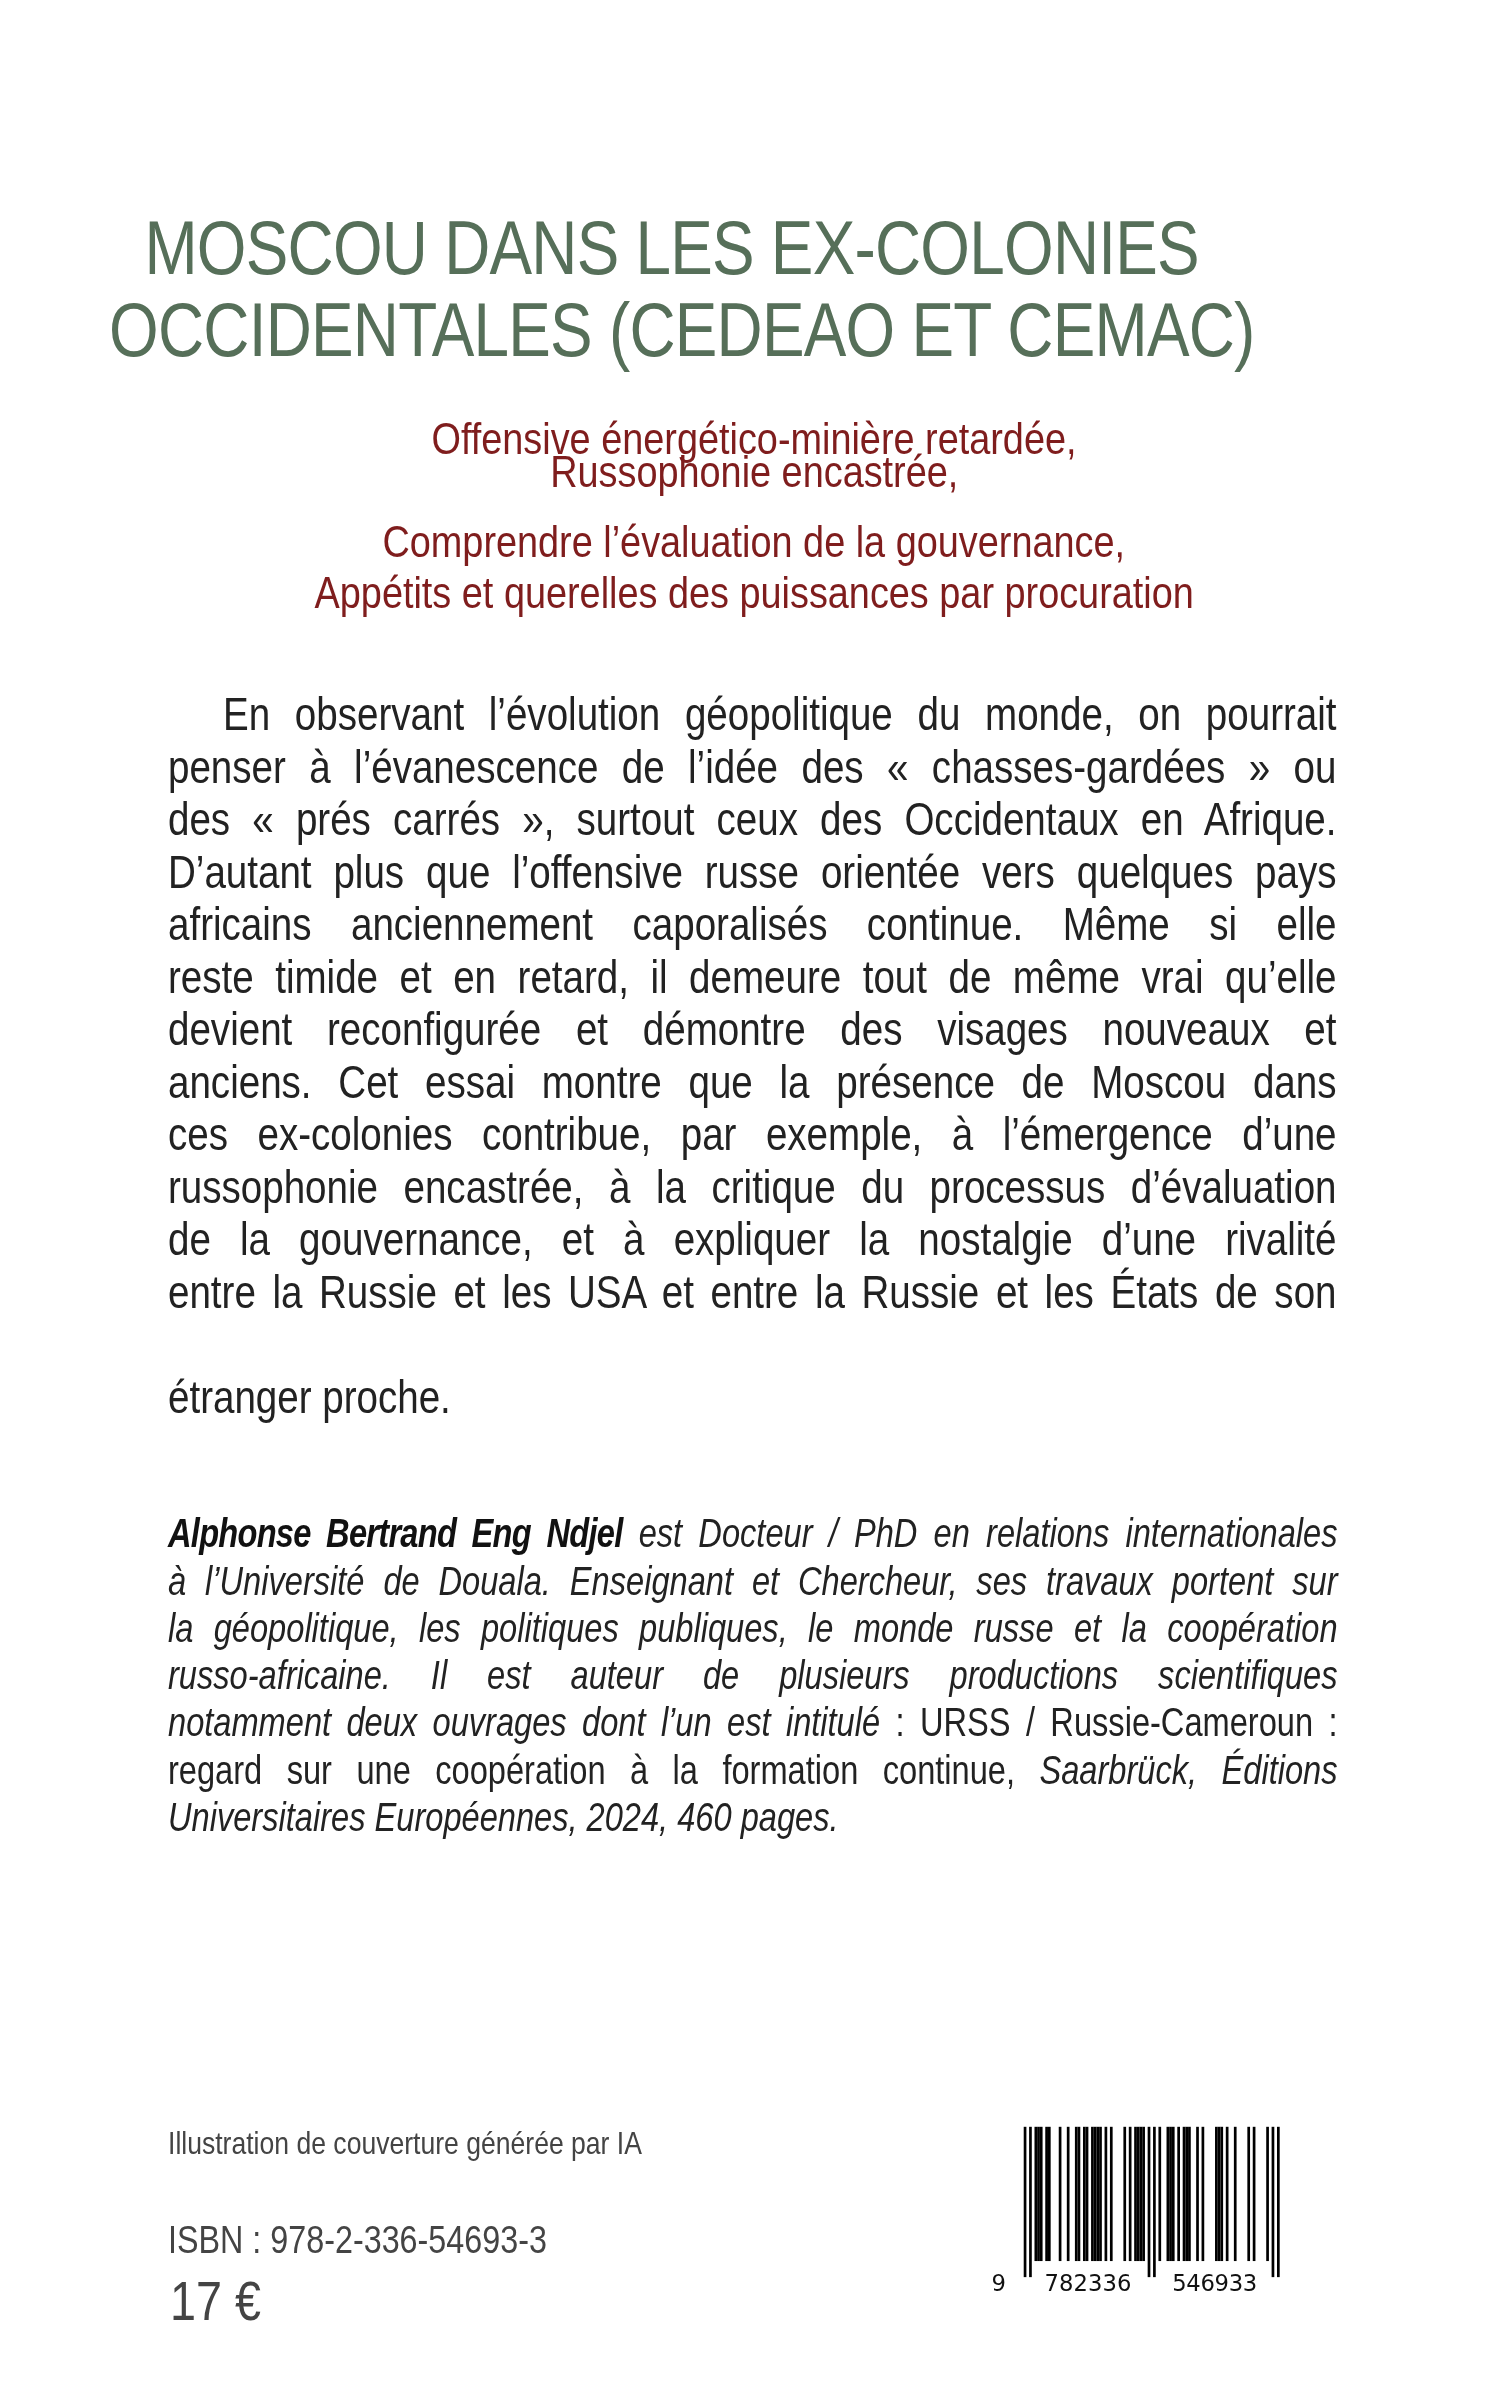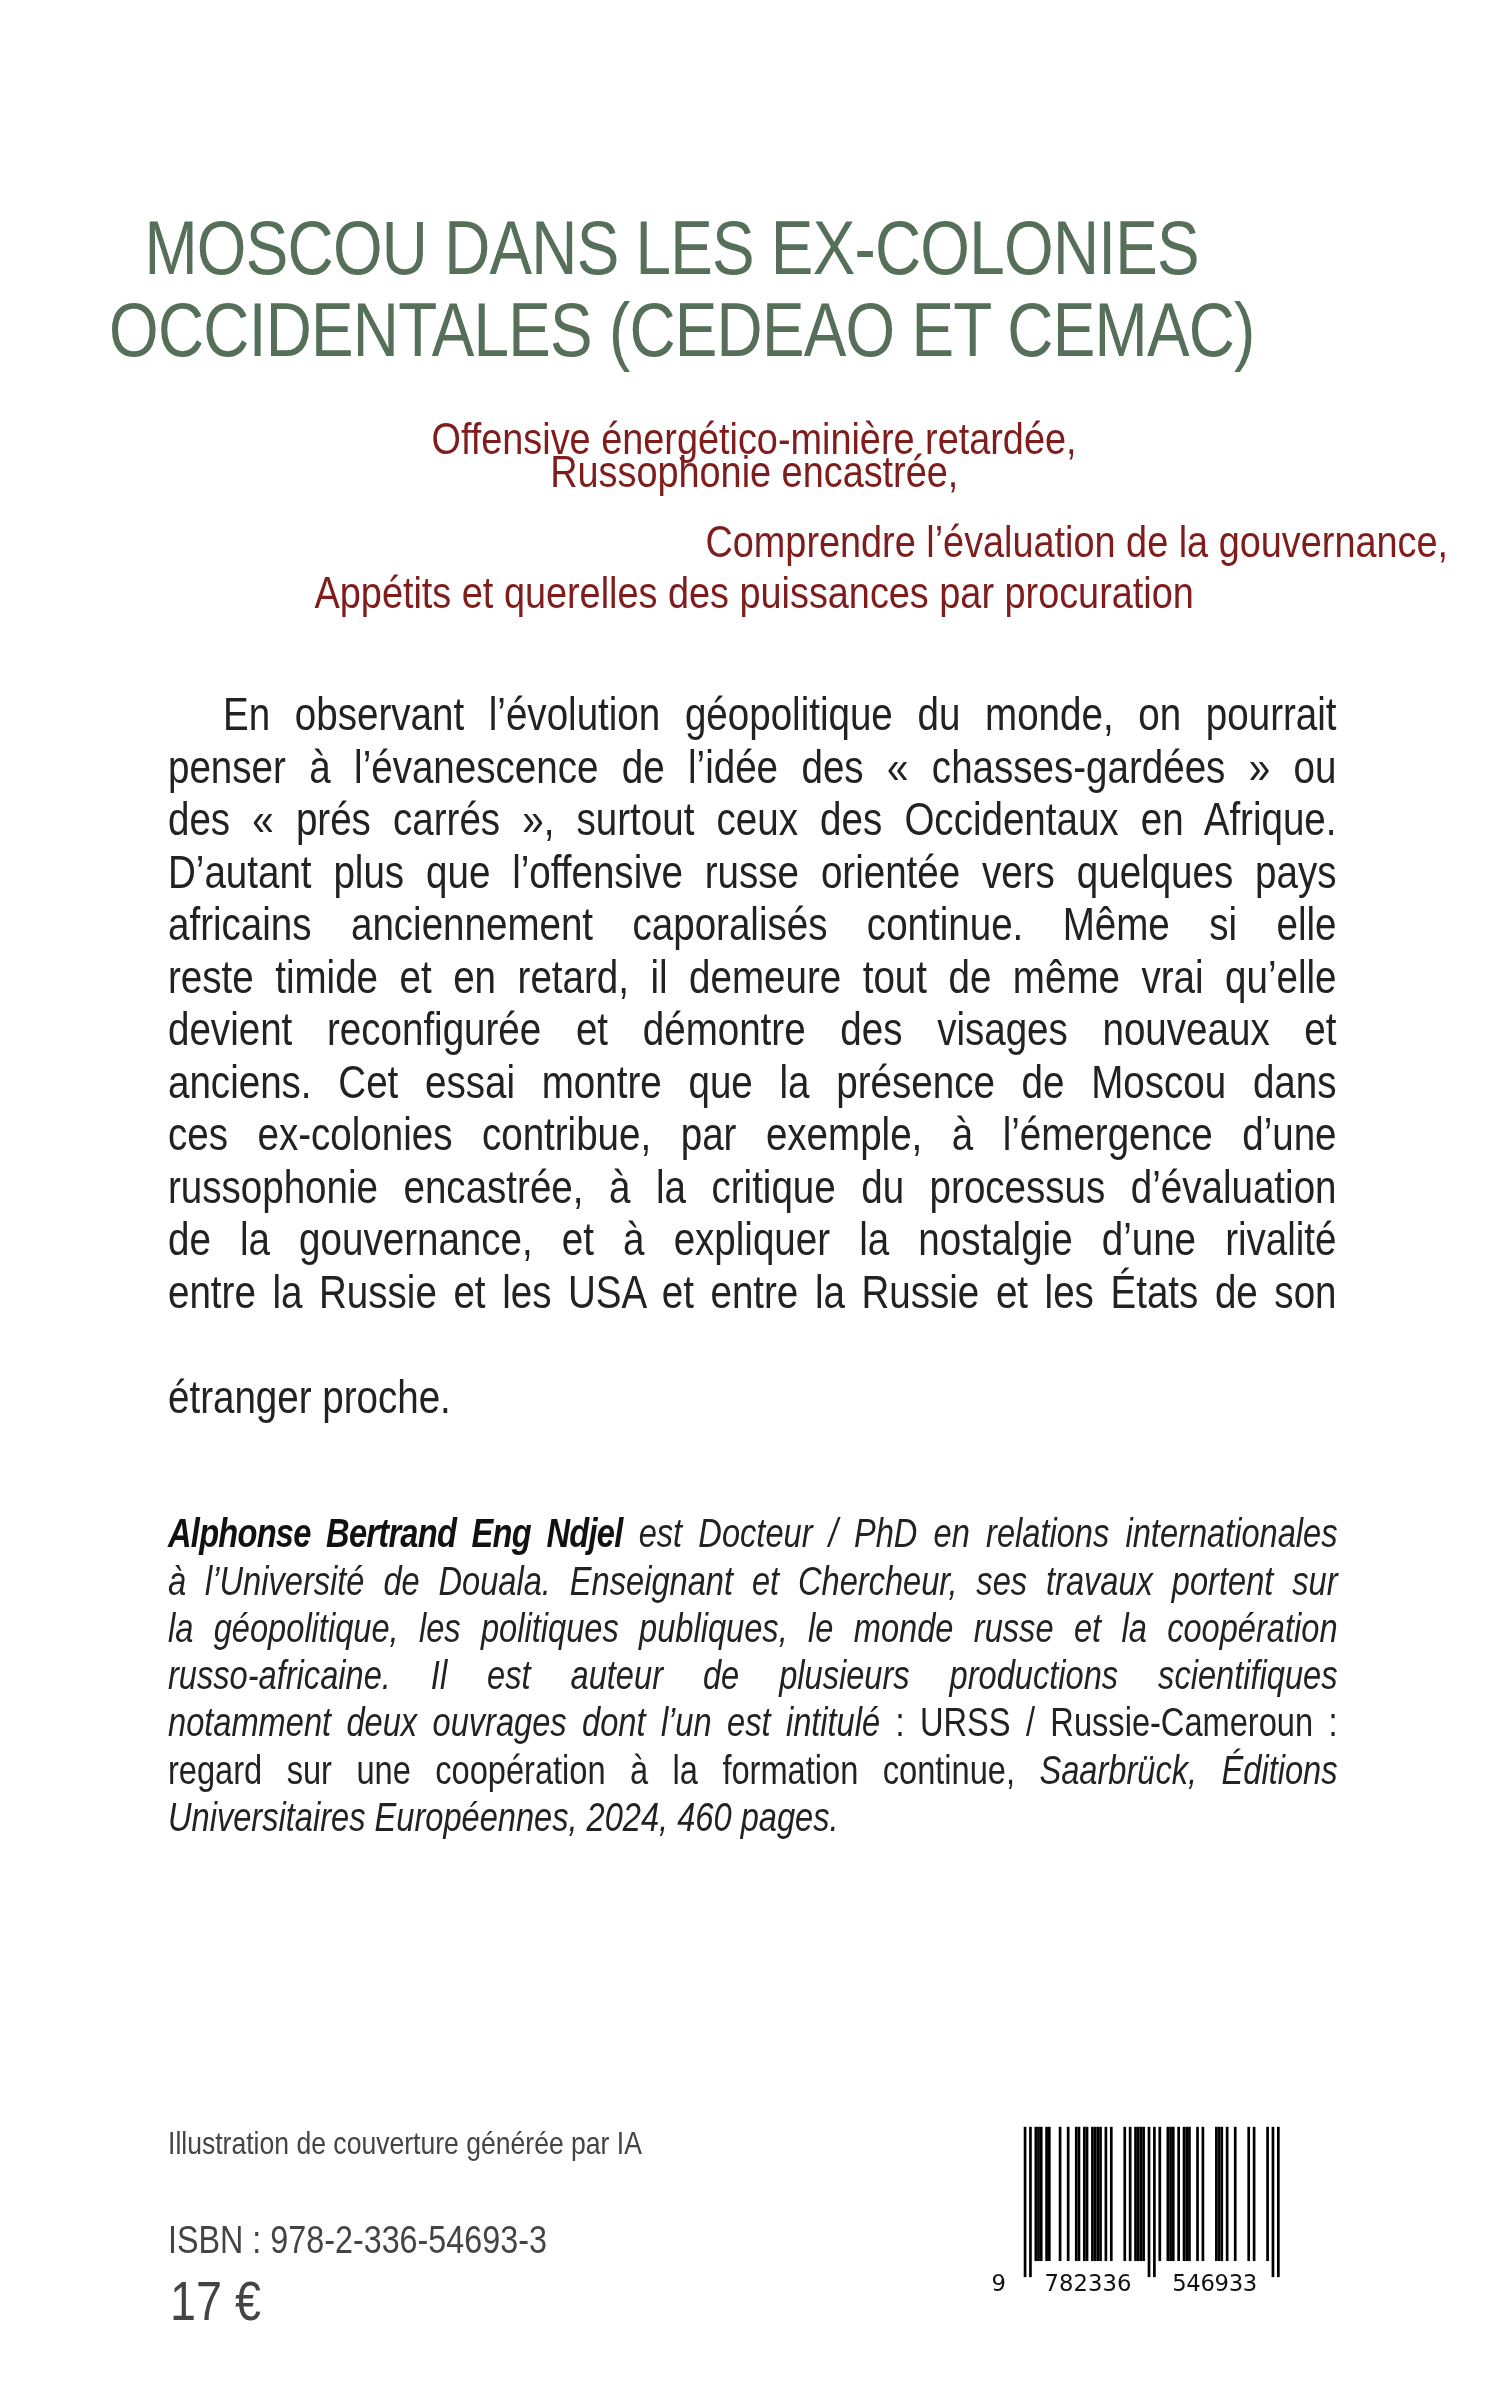--- a/index.html
+++ b/index.html
@@ -39,21 +39,21 @@
 
 <div class="line title-line" style="top:210px;">
   <span class="title-inner">MOSCOU DANS LES EX-COLONIES</span>
 </div>
 <div class="line title-line" style="top:292px;">
   <span class="title-inner">OCCIDENTALES (CEDEAO ET CEMAC)</span>
 </div>
 
 <div class="line sub-line" style="top:417px;"><span class="sub-inner">Offensive énergético-minière retardée,</span></div>
 <div class="line sub-line" style="top:450px;"><span class="sub-inner">Russophonie encastrée,</span></div>
-<div class="line sub-line" style="top:520px;text-align:right;"><span class="sub-inner">Comprendre l’évaluation de la gouvernance,</span></div>
+<div class="line sub-line" style="top:520px;"><span class="sub-inner">Comprendre l’évaluation de la gouvernance,</span></div>
 <div class="line sub-line" style="top:571px;"><span class="sub-inner">Appétits et querelles des puissances par procuration</span></div>
 
 <div>
   <div class="line body-line indent" style="top:690px;">En observant l’évolution géopolitique du monde, on pourrait</div>
   <div class="line body-line" style="top:743px;">penser à l’évanescence de l’idée des « chasses-gardées » ou</div>
   <div class="line body-line" style="top:795px;">des « prés carrés », surtout ceux des Occidentaux en Afrique.</div>
   <div class="line body-line" style="top:848px;">D’autant plus que l’offensive russe orientée vers quelques pays</div>
   <div class="line body-line" style="top:900px;">africains anciennement caporalisés continue. Même si elle</div>
   <div class="line body-line" style="top:953px;">reste timide et en retard, il demeure tout de même vrai qu’elle</div>
   <div class="line body-line" style="top:1005px;">devient reconfigurée et démontre des visages nouveaux et</div>

